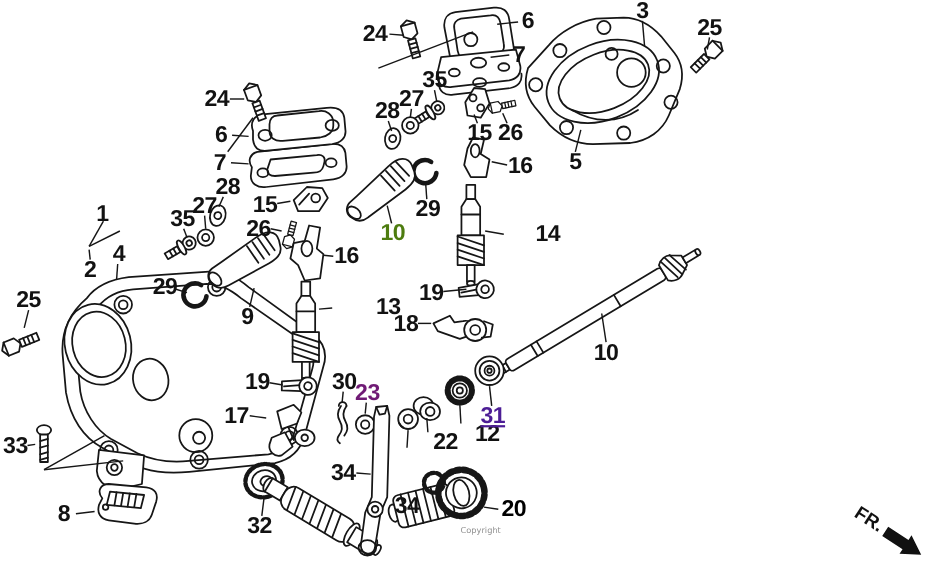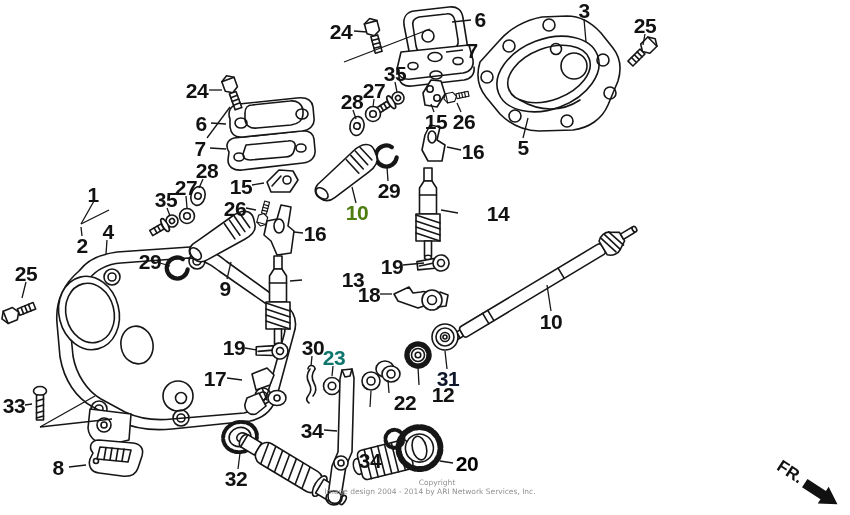--- a/index.html
+++ b/index.html
@@ -449,31 +449,30 @@
       <div class="callout" style="left: 470px; top: 213px; color: rgb(18, 18, 18); margin-left: 28px;">14</div>
       <div class="callout" style="left: 392px; top: 266px; color: rgb(18, 18, 18);">19</div>
       <div class="callout" style="left: 369px; top: 294px; color: rgb(18, 18, 18);">18</div>
       <div class="callout" style="left: 551px; top: 321px; color: rgb(18, 18, 18);">10</div>
       <div class="callout" style="left: 14px; top: 405px; color: rgb(18, 18, 18);">33</div>
       <div class="callout" style="left: 58px; top: 467px; color: rgb(18, 18, 18);">8</div>
       <div class="callout" style="left: 234px; top: 347px; color: rgb(18, 18, 18);">19</div>
       <div class="callout" style="left: 215px; top: 378px; color: rgb(18, 18, 18);">17</div>
       <div class="callout" style="left: 236px; top: 478px; color: rgb(18, 18, 18);">32</div>
       <div class="callout" style="left: 313px; top: 347px; color: rgb(18, 18, 18);">30</div>
-      <div class="callout" style="left: 334px; top: 357px; color: #0f766e;">23</div>
+      <div class="callout" style="left: 334px; top: 357px; color: #701a75;">23</div>
       <div class="callout" style="left: 312px; top: 430px; color: rgb(18, 18, 18);">34</div>
       <div class="callout" style="left: 370px; top: 416px; color: rgb(18, 18, 18); margin-top: 44px;">34</div>
       <div class="callout" style="left: 389px; top: 402px; color: rgb(18, 18, 18); margin-left: 16px;">22</div>
       <div class="callout" style="left: 419px; top: 394px; color: rgb(18, 18, 18); margin-left: 24px;">12</div>
-      <div class="callout" style="left: 448px; top: 378px; color: #0f172a;">31</div>
+      <div class="callout" style="left: 448px; top: 378px; color: #4c1d95; text-decoration: underline;">31</div>
       <div class="callout" style="left: 467px; top: 463px; color: #000000;">20</div>
     </div>
 
   <div class="copyline" style="left:437px;top:478px">Copyright</div>
-  <div class="copyline" style="left:430px;top:487px">Image design 2004 - 2014 by ARI Network Services, Inc.</div>
 
   <svg width="850" height="515" viewBox="0 0 850 515">
     <g transform="translate(779,464) rotate(33)">
       <text x="0" y="6" font-size="17" font-weight="700" fill="#111" font-family="Liberation Sans, sans-serif">FR.</text>
       <polygon fill="#111" points="32,-3 54,-3 54,-8 71,2 54,12 54,7 32,7"></polygon>
     </g>
   </svg>
 </div>
 
 </body></html>

